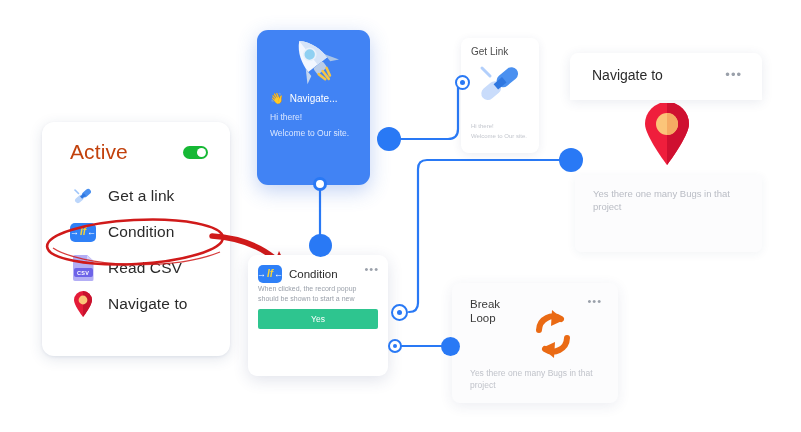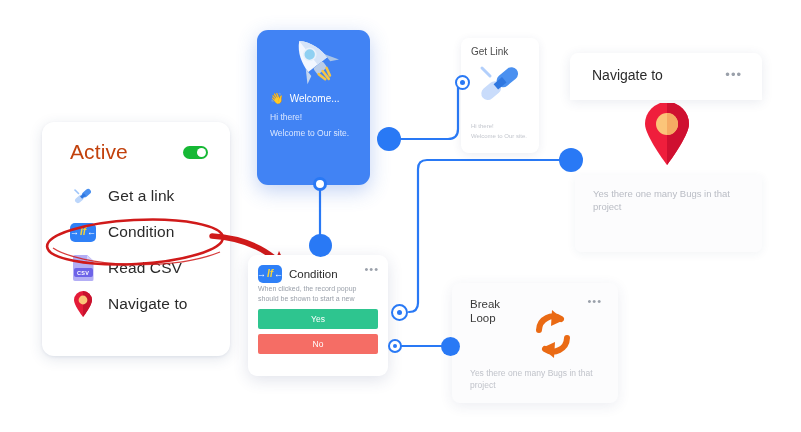--- a/index.html
+++ b/index.html
@@ -205,21 +205,21 @@
           <circle cx="37" cy="21" r="6" fill="none" stroke="#e9f1fb" stroke-width="1.6"></circle>
           <path d="M25 30 L17 43 L25 39 Z" fill="#c3d6ef"></path>
           <path d="M49 30 L57 43 L49 39 Z" fill="#a9c4e6"></path>
           <rect x="31" y="34" width="12" height="8" rx="2" fill="#b9cce8"></rect>
           <path d="M32 42 L34 50 M37 42 L37 52 M42 42 L40 50" stroke="#f6c544" stroke-width="2.6" stroke-linecap="round"></path>
         </g>
       </svg>
     </div>
     <div class="welc">
       <span style="font-size:11px;color:#f7cf4a;">👋</span>
-      <span class="wtxt">Welcome...</span>
+      <span class="wtxt">Navigate...</span>
     </div>
     <div class="body">
       <p>Hi there!</p>
       <p>Welcome to Our site.</p>
     </div>
   </div>
 
   <div class="card" id="getlink">
     <div class="gttl">Get Link</div>
     <div style="display:flex;justify-content:center;padding-top:2px;">
@@ -263,21 +263,20 @@
           <span class="ar">→</span>
           <span class="it">If</span>
           <span class="ar">←</span>
         </span>
         <span class="ctitle">Condition</span>
       </span>
       <span class="dots sm">•••</span>
     </div>
     <div class="cdesc">When clicked, the record popup should be shown to start a new</div>
     <div class="cbtn yes">Yes</div>
-    <div class="cbtn no">No</div>
   </div>
 
   <div class="card" id="breakcard">
     <div class="bhead">
       <span class="btt">Break Loop</span>
       <span class="dots sm">•••</span>
     </div>
     <div style="position:absolute;left:76px;top:23px;">
       <svg width="50" height="56" viewBox="0 0 50 56">
         <path d="M11 24 A14 14 0 0 1 33 13" fill="none" stroke="#ea6a14" stroke-width="6" stroke-linecap="round"></path>

